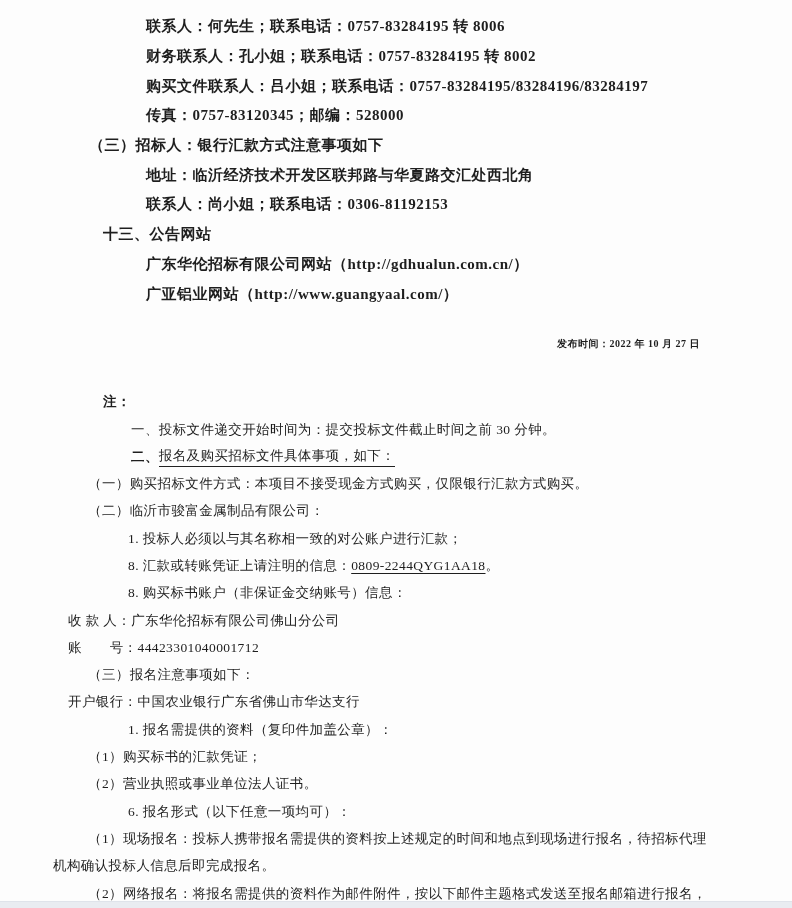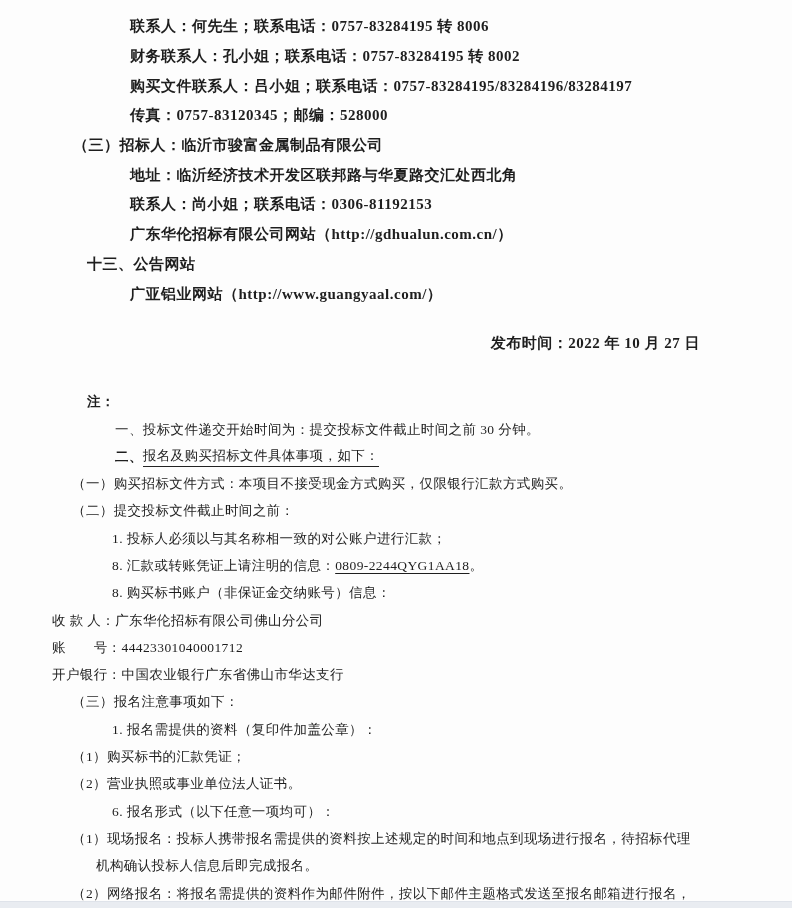--- a/index.html
+++ b/index.html
@@ -4,20 +4,21 @@
 <style>
   * { margin:0; padding:0; box-sizing:border-box; }
   html,body { background:#ffffff; }
   .page {
     position:relative;
     width:792px; height:908px;
     background:#fdfdfd;
     overflow:hidden;
     font-family:"Liberation Serif","DejaVu Serif",serif;
     color:#1e1e1e;
+    padding-left:16px;
   }
   .doc { padding-top:12px; }
 
   
   .top-line {
     height:29.7px;
     display:flex; align-items:center;
     font-size:15px; font-weight:bold;
     letter-spacing:0.5px;
     white-space:nowrap;
@@ -28,33 +29,33 @@
     height:27.3px;
     display:flex; align-items:center;
     font-size:13.5px;
     letter-spacing:0.4px;
     white-space:nowrap;
   }
 
   
   .ml73  { margin-left:73px; }
   .ml87  { margin-left:87px; }
-  .ml88  { margin-left:96px; }
+  .ml88  { margin-left:37px; }
   .ml112 { margin-left:112px; }
   .ml115 { margin-left:115px; }
   .ml120 { margin-left:72px; }
   .ml128 { margin-left:52px; }
   .ml130 { margin-left:130px; }
 
   .publish {
     margin-top:20px;
     height:29.7px;
     display:flex; align-items:center; justify-content:flex-end;
     padding-right:92px;
-    font-size:15px; font-weight:bold;
+    font-size:10px; font-weight:bold;
     letter-spacing:0.5px;
   }
 
   .bold { font-weight:bold; }
   .u-heading {
     font-weight:normal;
     border-bottom:1.6px solid #222;
     padding-bottom:1px;
   }
   .u-code {
@@ -76,55 +77,55 @@
 <body>
 
 <div class="page">
   <div class="doc">
 
     <div class="top-line ml130">联系人：何先生；联系电话：0757-83284195 转 8006</div>
     <div class="top-line ml130">财务联系人：孔小姐；联系电话：0757-83284195 转 8002</div>
     <div class="top-line ml130">购买文件联系人：吕小姐；联系电话：0757-83284195/83284196/83284197</div>
     <div class="top-line ml130">传真：0757-83120345；邮编：528000</div>
 
-    <div class="top-line ml73">（三）招标人：临沂市骏富金属制品有限公司</div>
+    <div class="top-line ml73">（三）招标人：银行汇款方式注意事项如下</div>
     <div class="top-line ml130">地址：临沂经济技术开发区联邦路与华夏路交汇处西北角</div>
     <div class="top-line ml130">联系人：尚小姐；联系电话：0306-81192153</div>
 
+    <div class="top-line ml87">十三、公告网站</div>
     <div class="top-line ml130">广东华伦招标有限公司网站（http://gdhualun.com.cn/）</div>
-    <div class="top-line ml87">十三、公告网站</div>
     <div class="top-line ml130">广亚铝业网站（http://www.guangyaal.com/）</div>
 
     <div class="publish">发布时间：2022 年 10 月 27 日</div>
 
     <div class="notes">
       <div class="note-line ml87 bold">注：</div>
       <div class="note-line ml115">一、投标文件递交开始时间为：提交投标文件截止时间之前 30 分钟。</div>
 
       <div class="note-line ml115">
         <span class="bold">二、</span>
         <span class="u-heading">报名及购买招标文件具体事项，如下：</span>
       </div>
 
       <div class="note-line ml120">（一）购买招标文件方式：本项目不接受现金方式购买，仅限银行汇款方式购买。</div>
-      <div class="note-line ml120">（二）提交投标文件截止时间之前：</div>
+      <div class="note-line ml120">（二）临沂市骏富金属制品有限公司：</div>
       <div class="note-line ml112">1. 投标人必须以与其名称相一致的对公账户进行汇款；</div>
 
       <div class="note-line ml112">
         <span>8. 汇款或转账凭证上请注明的信息：</span>
         <span class="u-code">0809-2244QYG1AA18</span>
         <span>。</span>
       </div>
 
       <div class="note-line ml112">8. 购买标书账户（非保证金交纳账号）信息：</div>
       <div class="note-line ml128">收 款 人：广东华伦招标有限公司佛山分公司</div>
       <div class="note-line ml128">账　　号：44423301040001712</div>
+      <div class="note-line ml120">（三）报名注意事项如下：</div>
+
       <div class="note-line ml128">开户银行：中国农业银行广东省佛山市华达支行</div>
-
-      <div class="note-line ml120">（三）报名注意事项如下：</div>
       <div class="note-line ml112">1. 报名需提供的资料（复印件加盖公章）：</div>
       <div class="note-line ml120">（1）购买标书的汇款凭证；</div>
       <div class="note-line ml120">（2）营业执照或事业单位法人证书。</div>
       <div class="note-line ml112">6. 报名形式（以下任意一项均可）：</div>
 
       <div class="note-line ml120">（1）现场报名：投标人携带报名需提供的资料按上述规定的时间和地点到现场进行报名，待招标代理</div>
       <div class="note-line ml88">机构确认投标人信息后即完成报名。</div>
       <div class="note-line ml120">（2）网络报名：将报名需提供的资料作为邮件附件，按以下邮件主题格式发送至报名邮箱进行报名，</div>
     </div>
   </div>

